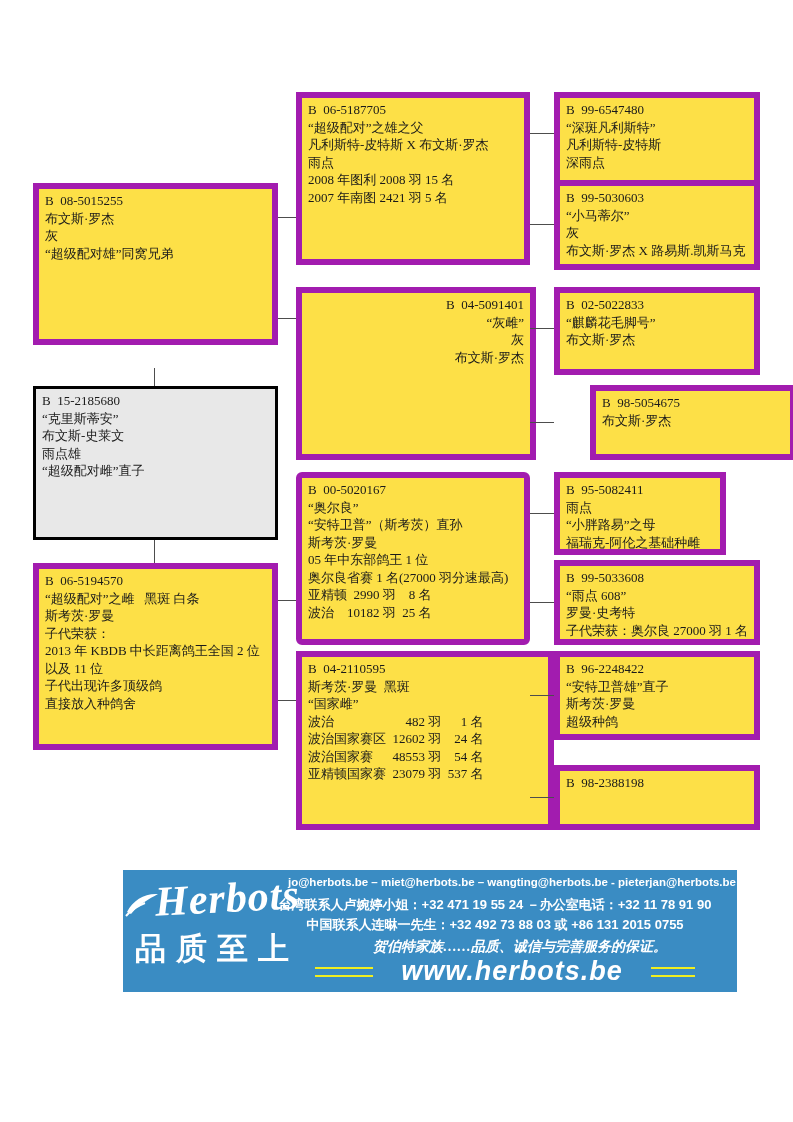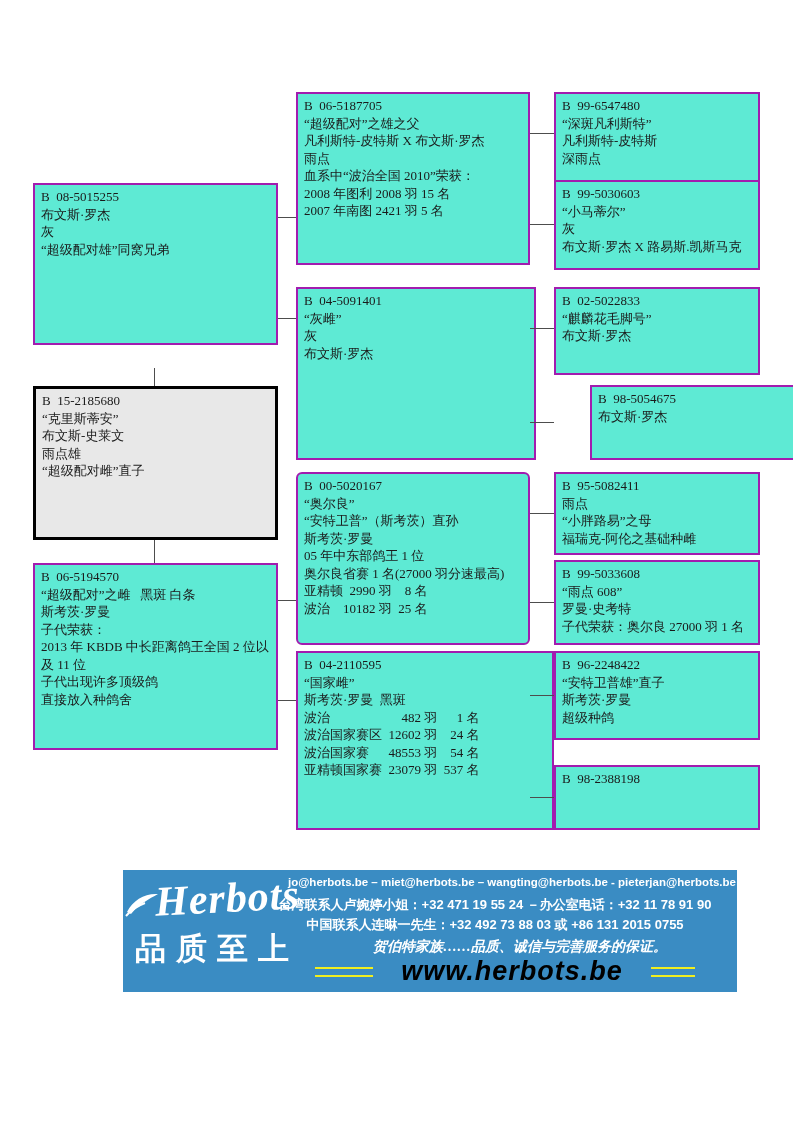--- a/index.html
+++ b/index.html
@@ -1,19 +1,19 @@
 <!DOCTYPE html>
 <html><head>
 <meta charset="utf-8">
 <style>
   html,body{margin:0;padding:0;background:#ffffff;}
   .page{position:relative;width:793px;height:1122px;background:#ffffff;overflow:hidden;
         font-family:"Liberation Serif","DejaVu Serif",serif;}
   
-  .box{position:absolute;border:2px solid #a21caf;background:#5eead4;box-sizing:border-box;
+  .box{position:absolute;border:6px solid #a21caf;background:#fde047;box-sizing:border-box;
        padding:3px 6px;font-size:13px;line-height:17.5px;color:#1a1a1a;overflow:hidden;}
   .box .ring{white-space:pre-wrap;}
   .box .ln{white-space:pre-wrap;}
   .box.subject{border:3px solid #000000;background:#e8e8e8;}
   
   .hline{position:absolute;height:1px;background:#4d4d4d;}
   .vline{position:absolute;width:1px;background:#4d4d4d;}
   
   .banner{position:absolute;left:123px;top:870px;width:614px;height:122px;background:#3a8cc3;
           font-family:"Liberation Sans","DejaVu Sans",sans-serif;color:#ffffff;}
@@ -30,21 +30,21 @@
            font-weight:bold;white-space:nowrap;}
   .b-line3{position:absolute;left:130px;top:46px;right:0;text-align:center;font-size:13px;
            font-weight:bold;white-space:nowrap;}
   .b-slogan{position:absolute;left:180px;top:68px;right:0;text-align:center;font-size:14px;
             font-weight:bold;font-style:italic;font-family:"Liberation Serif","DejaVu Serif",serif;
             white-space:nowrap;}
   .b-urlrow{position:absolute;left:150px;top:86px;right:0;display:flex;align-items:center;
             justify-content:center;gap:28px;}
   .dbl{width:58px;height:6px;border-top:2px solid #f0ee1f;border-bottom:2px solid #f0ee1f;}
   .dbl.right{width:44px;}
-  .b-url{font-size:27px;font-weight:bold;font-style:italic;color:#000000;letter-spacing:1px;}
+  .b-url{font-size:27px;font-weight:bold;font-style:italic;color:#ffffff;letter-spacing:1px;}
 </style>
 </head>
 <body>
 
 <div class="page">
 
   <div class="box" style="left:33px;top:183px;width:245px;height:162px;">
     <div class="ring">B  08-5015255</div>
     <div>
         <div class="ln">布文斯·罗杰</div>
@@ -74,27 +74,26 @@
         <div class="ln">直接放入种鸽舍</div>
       </div>
   </div>
 
   <div class="box" style="left:296px;top:92px;width:234px;height:173px;">
     <div class="ring">B  06-5187705</div>
     <div>
         <div class="ln">“超级配对”之雄之父</div>
         <div class="ln">凡利斯特-皮特斯 X 布文斯·罗杰</div>
         <div class="ln">雨点</div>
-        <div class="ln">血系中“波治全国 2010”荣获：</div>
         <div class="ln">2008 年图利 2008 羽 15 名</div>
         <div class="ln">2007 年南图 2421 羽 5 名</div>
       </div>
   </div>
 
-  <div class="box" style="left:296px;top:287px;width:240px;height:173px;">
+  <div class="box" style="left:296px;top:287px;width:240px;height:173px;text-align:right;">
     <div class="ring">B  04-5091401</div>
     <div>
         <div class="ln">“灰雌”</div>
         <div class="ln">灰</div>
         <div class="ln">布文斯·罗杰</div>
       </div>
   </div>
 
   <div class="box" style="left:296px;top:472px;width:234px;height:173px;border-radius:6px;">
     <div class="ring">B  00-5020167</div>
@@ -105,22 +104,22 @@
         <div class="ln">05 年中东部鸽王 1 位</div>
         <div class="ln">奥尔良省赛 1 名(27000 羽分速最高)</div>
         <div class="ln">亚精顿  2990 羽    8 名</div>
         <div class="ln">波治    10182 羽  25 名</div>
       </div>
   </div>
 
   <div class="box" style="left:296px;top:651px;width:258px;height:179px;">
     <div class="ring">B  04-2110595</div>
     <div>
+        <div class="ln">斯考茨·罗曼  黑斑</div>
         <div class="ln">“国家雌”</div>
-        <div class="ln">斯考茨·罗曼  黑斑</div>
         <div class="ln">波治                      482 羽      1 名</div>
         <div class="ln">波治国家赛区  12602 羽    24 名</div>
         <div class="ln">波治国家赛      48553 羽    54 名</div>
         <div class="ln">亚精顿国家赛  23079 羽  537 名</div>
       </div>
   </div>
 
   <div class="box" style="left:554px;top:92px;width:206px;height:105px;">
     <div class="ring">B  99-6547480</div>
     <div>
@@ -147,21 +146,21 @@
       </div>
   </div>
 
   <div class="box" style="left:554px;top:385px;width:206px;height:75px;margin-left:36px;">
     <div class="ring">B  98-5054675</div>
     <div>
         <div class="ln">布文斯·罗杰</div>
       </div>
   </div>
 
-  <div class="box" style="left:554px;top:472px;width:206px;height:83px;">
+  <div class="box" style="left:554px;top:472px;width:172px;height:83px;">
     <div class="ring">B  95-5082411</div>
     <div>
         <div class="ln">雨点</div>
         <div class="ln">“小胖路易”之母</div>
         <div class="ln">福瑞克-阿伦之基础种雌</div>
       </div>
   </div>
 
   <div class="box" style="left:554px;top:560px;width:206px;height:85px;">
     <div class="ring">B  99-5033608</div>

